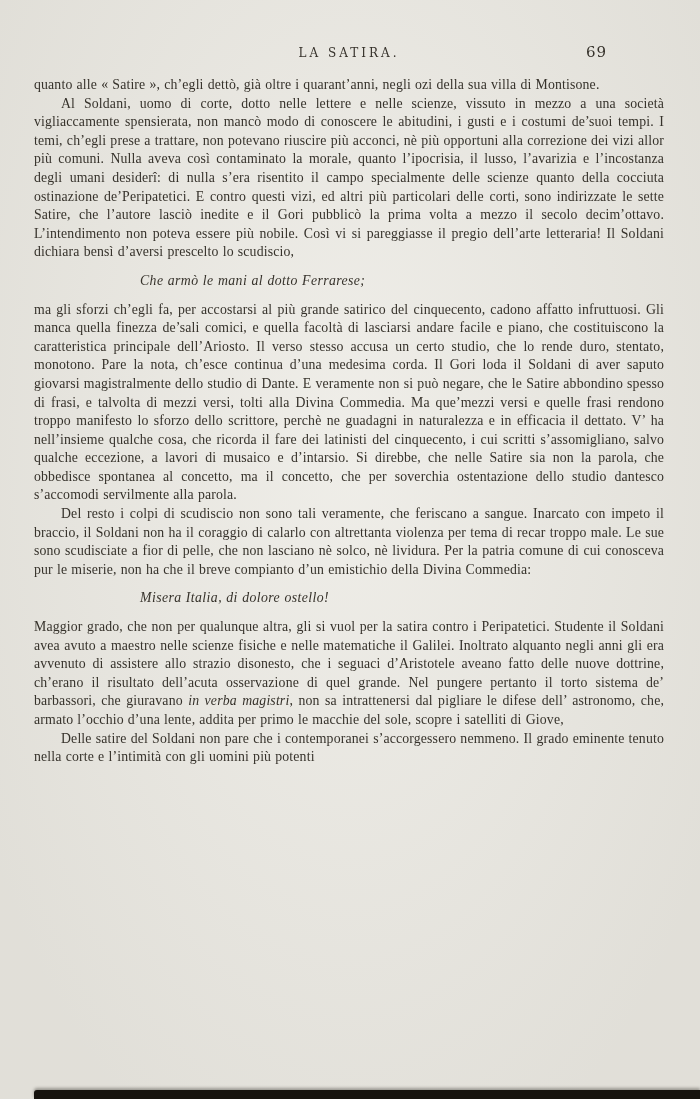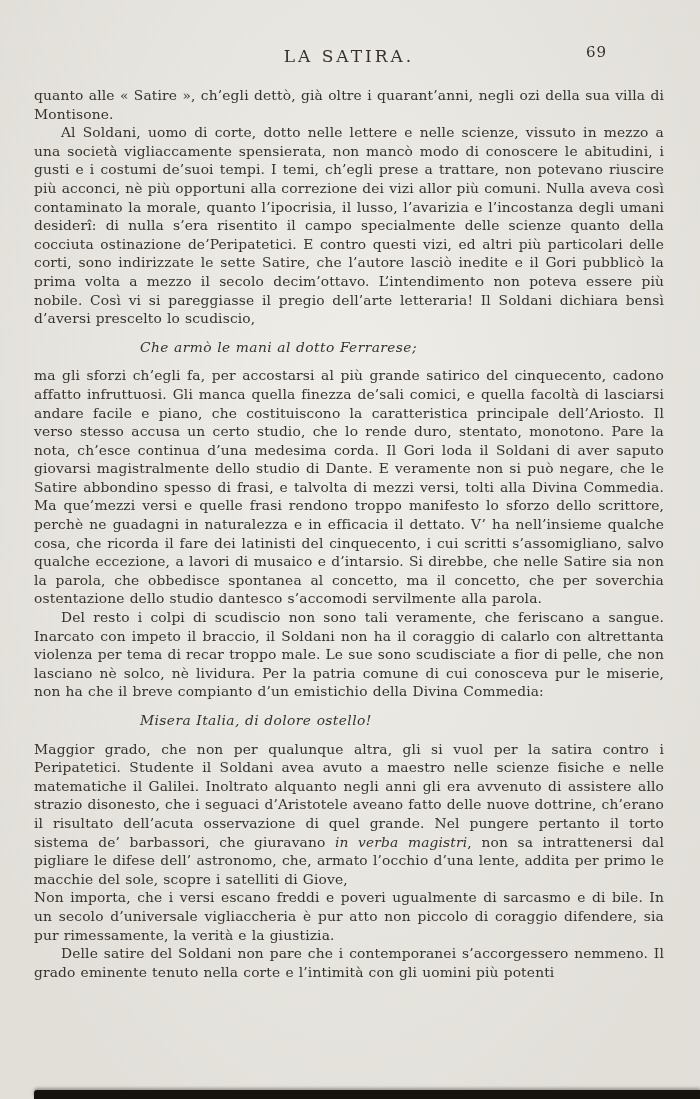--- a/index.html
+++ b/index.html
@@ -24,38 +24,39 @@
   .page-inner {
     padding: 46px 36px 0 34px;
   }
   .header {
     position: relative;
     height: 26px;
   }
   .running-title {
     display: block;
     text-align: center;
-    font-size: 17px;
+    font-size: 12px;
     letter-spacing: 3px;
     color: var(--ink);
   }
   .page-number {
     position: absolute;
     top: -3px;
     right: 57px;
     font-size: 15px;
     letter-spacing: 1px;
   }
   .body-text {
-    margin-top: 14px;
+    margin-top: 4px;
     font-size: 13.8px;
     line-height: 18.6px;
     text-align: justify;
     letter-spacing: 0.15px;
     word-spacing: 0.5px;
+    font-family: Liberation Serif, serif;
   }
   .body-text p { margin: 0; }
   .body-text p.indent { text-indent: 27px; }
   .body-text p.verse {
     font-style: italic;
     text-align: left;
     margin: 10px 0 10px 106px;
     letter-spacing: 0.4px;
   }
   .italic { font-style: italic; }
@@ -80,18 +81,17 @@
       <span class="page-number">69</span>
     </div>
     <div class="body-text">
         <p class="paragraph"><span>quanto alle « Satire », ch’egli dettò, già oltre i quarant’anni, negli ozi della sua villa di Montisone.</span></p>
         <p class="paragraph indent"><span>Al Soldani, uomo di corte, dotto nelle lettere e nelle scienze, vissuto in mezzo a una società vigliaccamente spensierata, non mancò modo di conoscere le abitudini, i gusti e i costumi de’suoi tempi. I temi, ch’egli prese a trattare, non potevano riuscire più acconci, nè più opportuni alla correzione dei vizi allor più comuni. Nulla aveva così contaminato la morale, quanto l’ipocrisia, il lusso, l’avarizia e l’incostanza degli umani desiderî: di nulla s’era risentito il campo specialmente delle scienze quanto della cocciuta ostinazione de’Peripatetici. E contro questi vizi, ed altri più particolari delle corti, sono indirizzate le sette Satire, che l’autore lasciò inedite e il Gori pubblicò la prima volta a mezzo il secolo decim’ottavo. L’intendimento non poteva essere più nobile. Così vi si pareggiasse il pregio dell’arte letteraria! Il Soldani dichiara bensì d’aversi prescelto lo scudiscio,</span></p>
         <p class="verse"><span>Che armò le mani al dotto Ferrarese;</span></p>
         <p class="paragraph"><span>ma gli sforzi ch’egli fa, per accostarsi al più grande satirico del cinquecento, cadono affatto infruttuosi. Gli manca quella finezza de’sali comici, e quella facoltà di lasciarsi andare facile e piano, che costituiscono la caratteristica principale dell’Ariosto. Il verso stesso accusa un certo studio, che lo rende duro, stentato, monotono. Pare la nota, ch’esce continua d’una medesima corda. Il Gori loda il Soldani di aver saputo giovarsi magistralmente dello studio di Dante. E veramente non si può negare, che le Satire abbondino spesso di frasi, e talvolta di mezzi versi, tolti alla Divina Commedia. Ma que’mezzi versi e quelle frasi rendono troppo manifesto lo sforzo dello scrittore, perchè ne guadagni in naturalezza e in efficacia il dettato. V’ ha nell’insieme qualche cosa, che ricorda il fare dei latinisti del cinquecento, i cui scritti s’assomigliano, salvo qualche eccezione, a lavori di musaico e d’intarsio. Si direbbe, che nelle Satire sia non la parola, che obbedisce spontanea al concetto, ma il concetto, che per soverchia ostentazione dello studio dantesco s’accomodi servilmente alla parola.</span></p>
         <p class="paragraph indent"><span>Del resto i colpi di scudiscio non sono tali veramente, che feriscano a sangue. Inarcato con impeto il braccio, il Soldani non ha il coraggio di calarlo con altrettanta violenza per tema di recar troppo male. Le sue sono scudisciate a fior di pelle, che non lasciano nè solco, nè lividura. Per la patria comune di cui conosceva pur le miserie, non ha che il breve compianto d’un emistichio della Divina Commedia:</span></p>
         <p class="verse"><span>Misera Italia, di dolore ostello!</span></p>
         <p class="paragraph"><span>Maggior grado, che non per qualunque altra, gli si vuol per la satira contro i Peripatetici. Studente il Soldani avea avuto a maestro nelle scienze fisiche e nelle matematiche il Galilei. Inoltrato alquanto negli anni gli era avvenuto di assistere allo strazio disonesto, che i seguaci d’Aristotele aveano fatto delle nuove dottrine, ch’erano il risultato dell’acuta osservazione di quel grande. Nel pungere pertanto il torto sistema de’ barbassori, che giuravano </span><span class="italic">in verba magistri</span><span>, non sa intrattenersi dal pigliare le difese dell’ astronomo, che, armato l’occhio d’una lente, addita per primo le macchie del sole, scopre i satelliti di Giove,</span></p>
-        <p class="paragraph"><span>Non importa, che i versi escano freddi e poveri ugualmente di sarcasmo e di bile. In un secolo d’universale vigliaccheria è pur atto non piccolo di coraggio difendere, sia pur rimessamente, la verità e la giustizia.</span></p>
         <p class="paragraph indent"><span>Delle satire del Soldani non pare che i contemporanei s’accorgessero nemmeno. Il grado eminente tenuto nella corte e l’intimità con gli uomini più potenti</span></p>
       </div>
   </div>
   <div class="scan-edge"></div>
 </div>
 
 </body></html>

